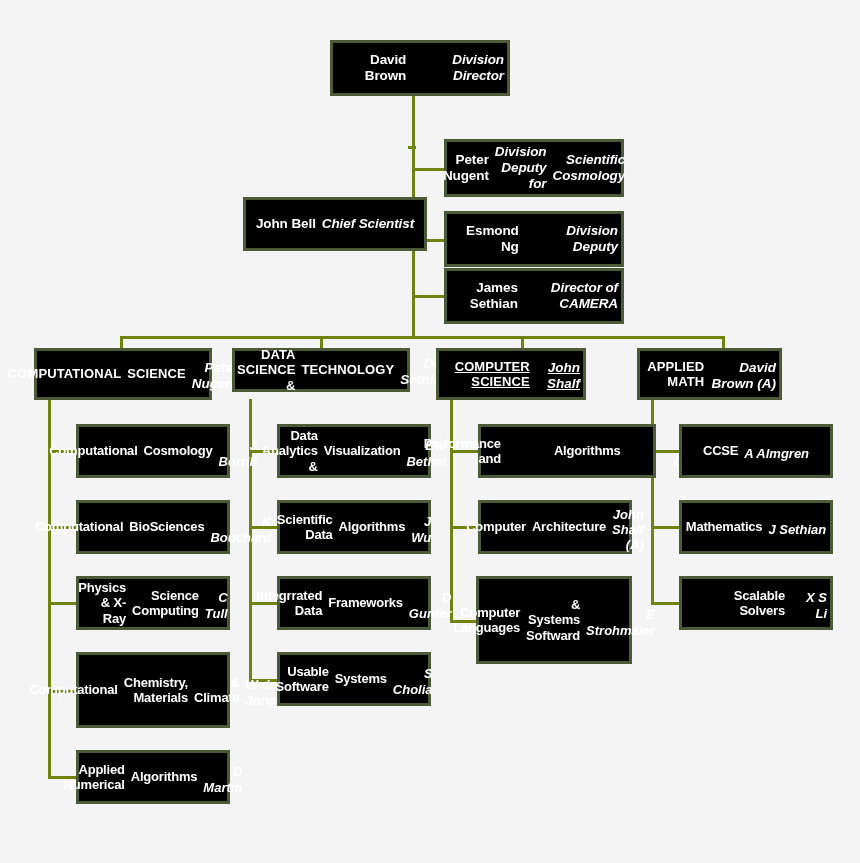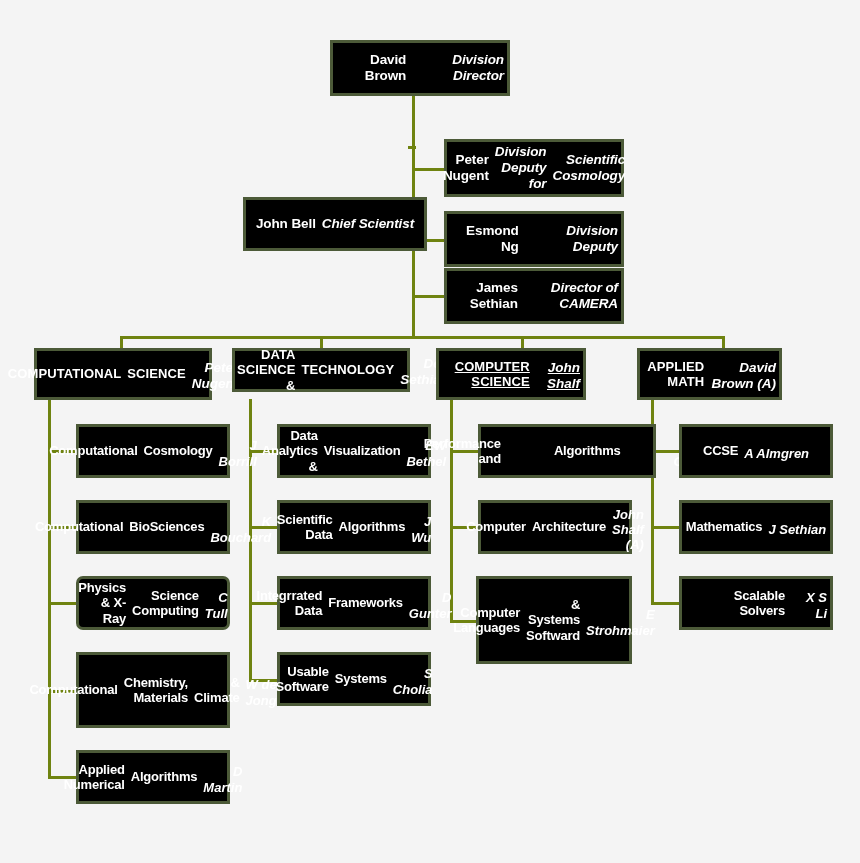--- a/index.html
+++ b/index.html
@@ -157,21 +157,21 @@
     <div class="ttl">Cosmology</div>
     <div class="person">J Borrill</div>
   </div>
 
   <div class="node leaf" style="left:76px; top:500px; width:154px; height:54px;">
     <div class="ttl">Computational</div>
     <div class="ttl">BioSciences</div>
     <div class="person">K Bouchard</div>
   </div>
 
-  <div class="node leaf" style="left:76px; top:576px; width:154px; height:54px;border-radius:7px;">
+  <div class="node leaf" style="left:76px; top:576px; width:154px; height:54px;">
     <div class="ttl">Physics &amp; X-Ray</div>
     <div class="ttl">Science Computing</div>
     <div class="person">C Tull</div>
   </div>
 
   <div class="node leaf" style="left:76px; top:652px; width:154px; height:76px;">
     <div class="ttl">Computational</div>
     <div class="ttl">Chemistry, Materials</div>
     <div class="ttl">&amp; Climate</div>
     <div class="person">W de Jong</div>

